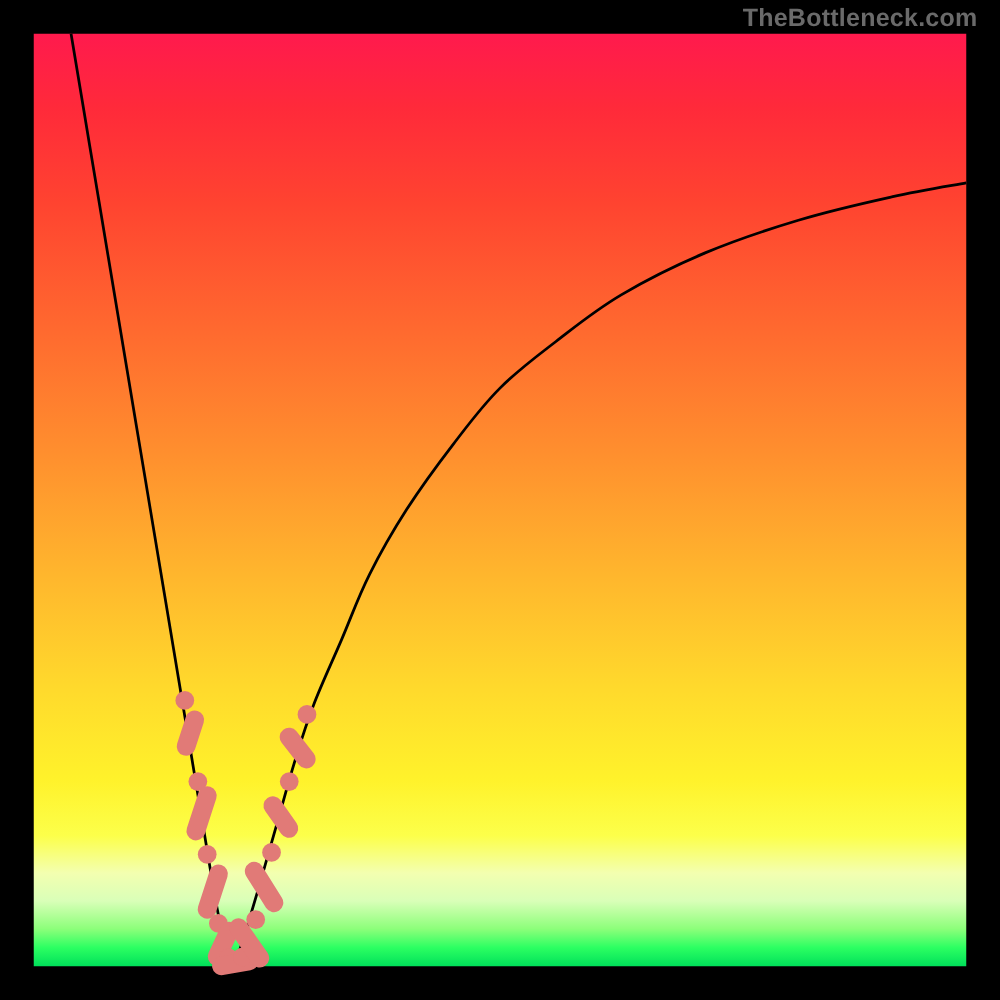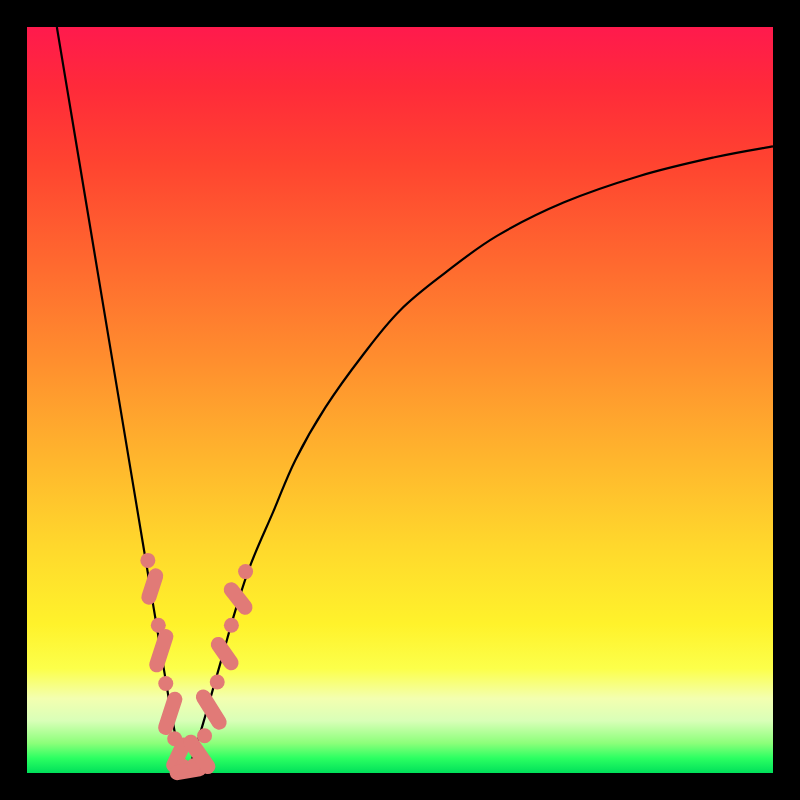--- a/index.html
+++ b/index.html
@@ -72,20 +72,21 @@
     fill: #e17a77;
     stroke: none;
   }
 </style>
 </head>
 <body>
 
 <div class="frame">
   <div class="plot-area"></div>
 
+  <div class="attribution">TheBottleneck.com</div>
 
   <svg class="curves" viewBox="0 0 746 746" preserveAspectRatio="none">
     <path id="left-branch" class="curve" d="M29.84,0.00 C32.53,16.11 39.39,57.29 44.76,89.52 C50.13,121.75 54.31,146.81 59.68,179.04 C65.05,211.27 69.23,236.33 74.60,268.56 C79.97,300.79 84.15,325.85 89.52,358.08 C94.89,390.31 100.41,423.43 104.44,447.60 C108.47,471.77 109.21,476.25 111.90,492.36 C114.59,508.47 116.67,521.01 119.36,537.12 C122.05,553.23 124.13,565.77 126.82,581.88 C129.51,597.99 131.59,610.53 134.28,626.64 C136.97,642.75 139.32,657.30 141.74,671.40 C144.16,685.50 145.69,694.90 147.71,704.97 C149.72,715.04 151.32,721.31 152.93,727.35 C154.54,733.39 155.32,735.18 156.66,738.54 C158.00,741.90 159.72,744.66 160.39,746.00"></path>
     <path id="right-branch" class="curve" d="M160.39,746.00 C161.73,741.97 164.49,734.36 167.85,723.62 C171.21,712.88 174.34,702.43 179.04,686.32 C183.74,670.21 188.59,652.90 193.96,634.10 C199.33,615.30 203.51,599.34 208.88,581.88 C214.25,564.42 217.09,554.58 223.80,537.12 C230.51,519.66 238.12,503.70 246.18,484.90 C254.24,466.10 259.16,451.48 268.56,432.68 C277.96,413.88 286.31,399.26 298.40,380.46 C310.49,361.66 322.27,345.70 335.70,328.24 C349.13,310.78 358.23,298.25 373.00,283.48 C387.77,268.71 400.30,259.61 417.76,246.18 C435.22,232.75 448.50,221.64 469.98,208.88 C491.46,196.12 511.61,186.05 537.12,175.31 C562.63,164.57 584.86,157.26 611.72,149.20 C638.58,141.14 662.15,135.92 686.32,130.55 C710.49,125.18 735.26,121.37 746.00,119.36"></path>
     <g id="markers">
         <circle cx="120.85" cy="533.39" r="7.5" class="dot" fill="#e17a77"></circle>
         <rect x="106.68" y="552.00" width="37.30" height="15.00" rx="7.50" ry="7.50" class="capsule" fill="#e17a77" transform="rotate(-72 125.33 559.50)"></rect>
         <circle cx="131.30" cy="598.29" r="7.5" class="dot" fill="#e17a77"></circle>
         <rect x="111.90" y="616.16" width="44.76" height="15.00" rx="7.50" ry="7.50" class="capsule" fill="#e17a77" transform="rotate(-72 134.28 623.66)"></rect>
         <circle cx="138.76" cy="656.48" r="7.5" class="dot" fill="#e17a77"></circle>

